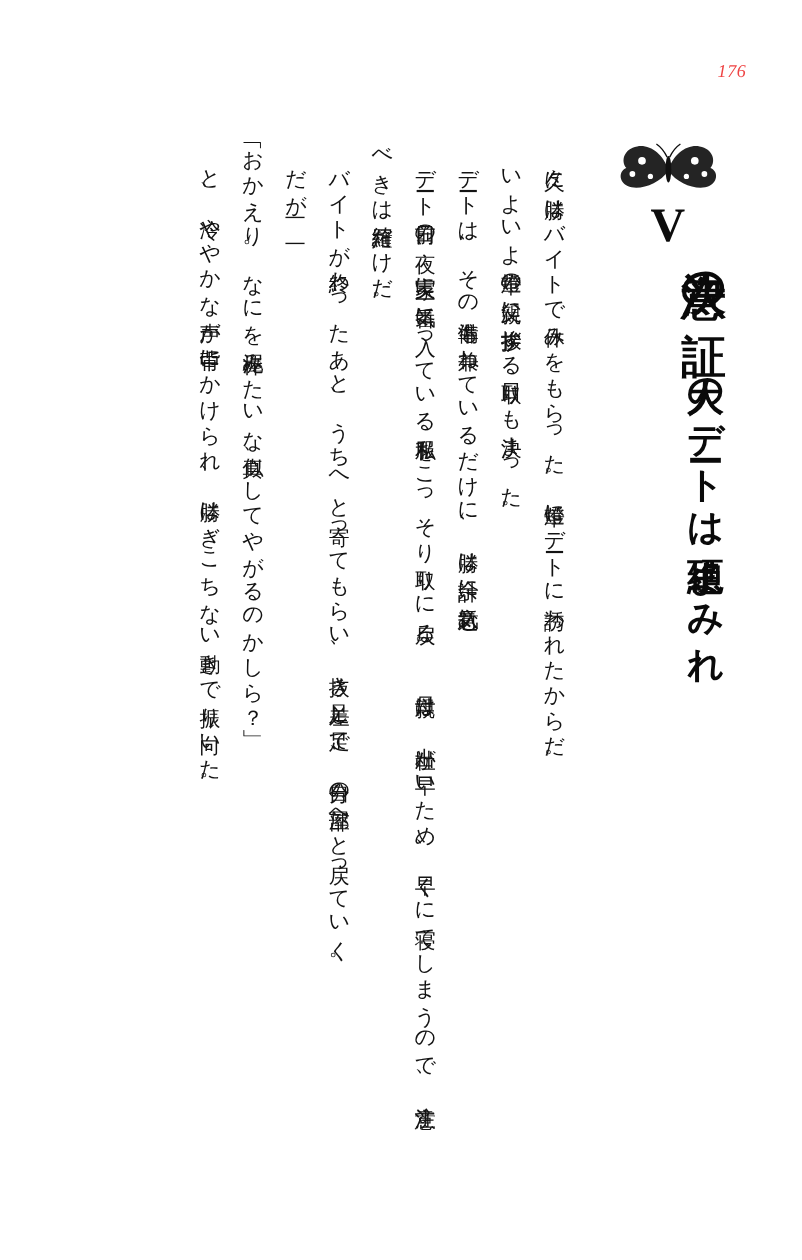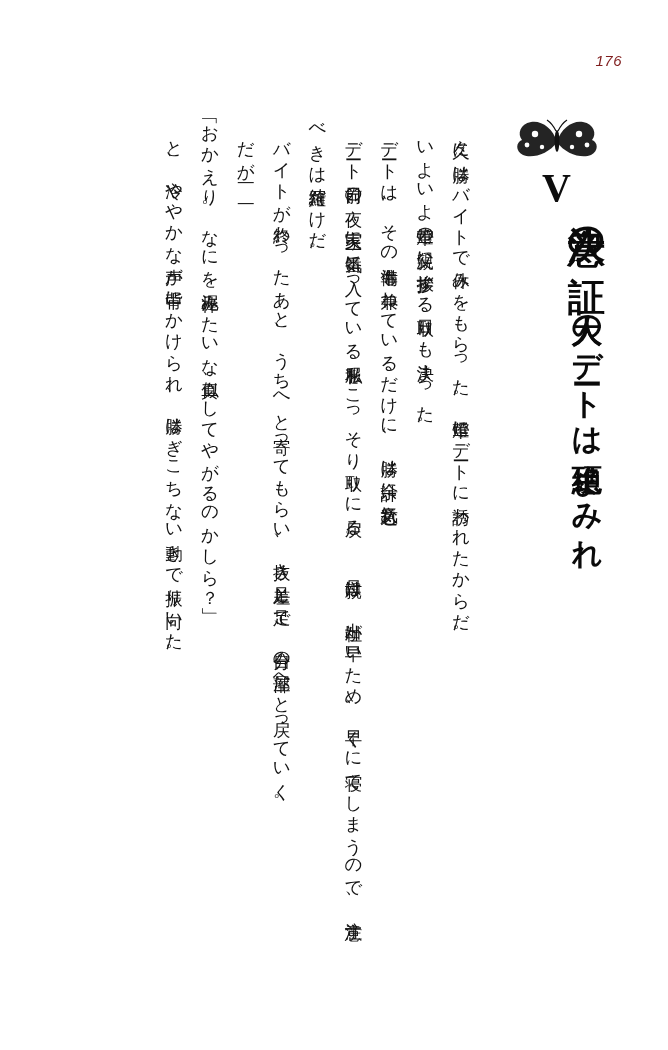--- a/index.html
+++ b/index.html
@@ -15,24 +15,24 @@
     position: relative;
     width: 668px;
     height: 1050px;
     background: #ffffff;
     overflow: hidden;
   }
   .page-number {
     position: absolute;
     top: 52px;
     right: 46px;
-    font-family: Liberation Sans, sans-serif;
+    font-family: Liberation Serif, serif;
     font-style: italic;
     font-size: 15px;
-    color: #7f1d1d;
+    color: #ef4444;
     letter-spacing: 0.5px;
   }
   .chapter-block {
     position: absolute;
     top: 118px;
     right: 56px;
     width: 110px;
     text-align: center;
   }
   .butterfly {

